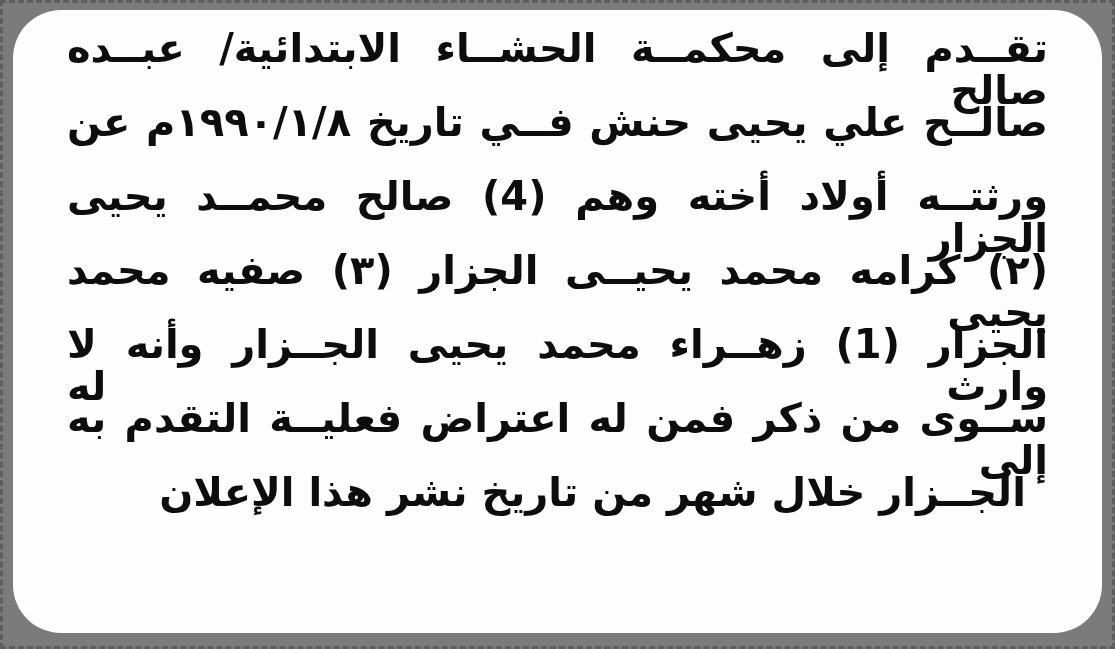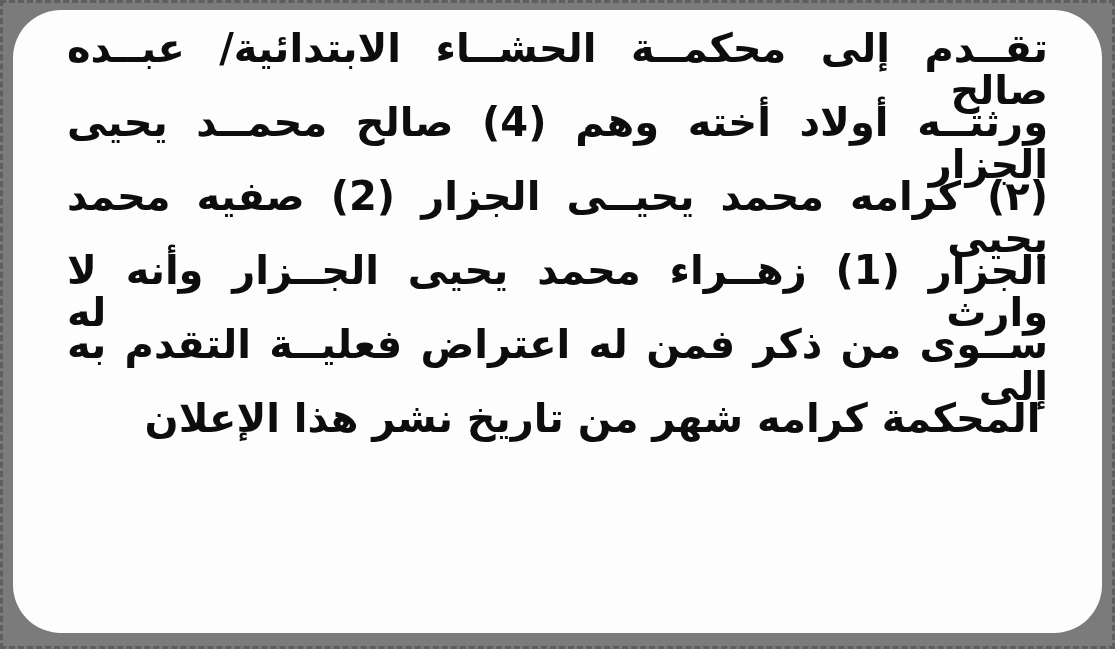--- a/index.html
+++ b/index.html
@@ -48,20 +48,21 @@
     padding-left: 70px;
   }
 </style>
 </head>
 <body>
 
 <div class="clipping">
   <div class="paper">
     <div class="notice" dir="rtl">
       <div class="line">تقــدم إلى محكمــة الحشــاء الابتدائية/ عبــده صالح</div>
+      <div class="line">صالــح علي يحيى حنش فــي تاريخ ١٩٩٠/١/٨م عن</div>
       <div class="line">ورثتــه أولاد أخته وهم (4) صالح محمــد يحيى الجزار</div>
-      <div class="line">(٢) كرامه محمد يحيــى الجزار (2) صفيه محمد يحيى</div>
+      <div class="line">(٢) كرامه محمد يحيــى الجزار (٣) صفيه محمد يحيى</div>
       <div class="line">الجزار (1) زهــراء محمد يحيى الجــزار وأنه لا وارث له</div>
       <div class="line">ســوى من ذكر فمن له اعتراض فعليــة التقدم به إلى</div>
-      <div class="line last">المحكمة كرامه شهر من تاريخ نشر هذا الإعلان</div>
+      <div class="line last">الجــزار خلال شهر من تاريخ نشر هذا الإعلان</div>
     </div>
   </div>
 </div>
 
 </body></html>

